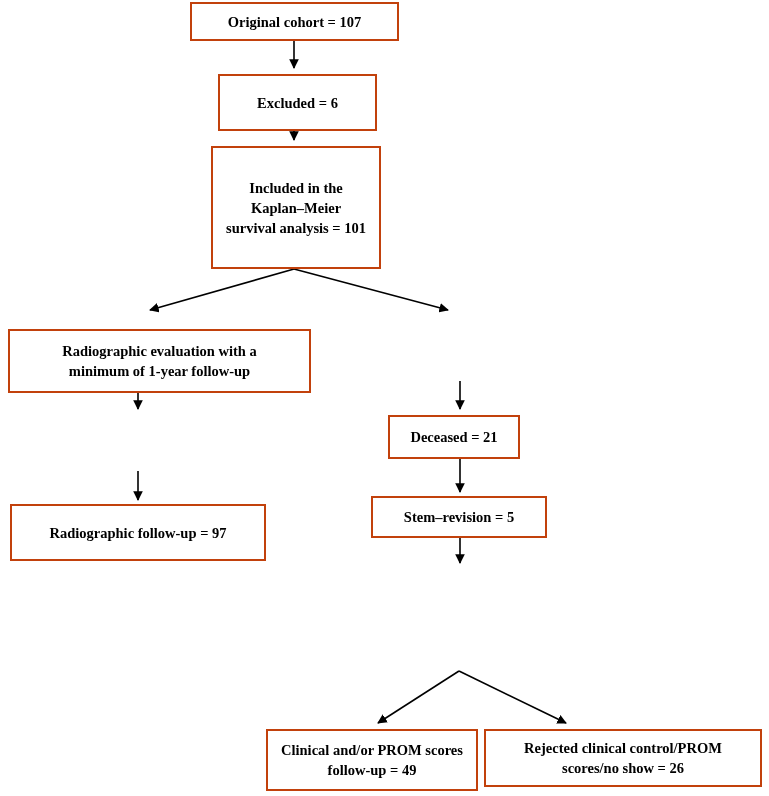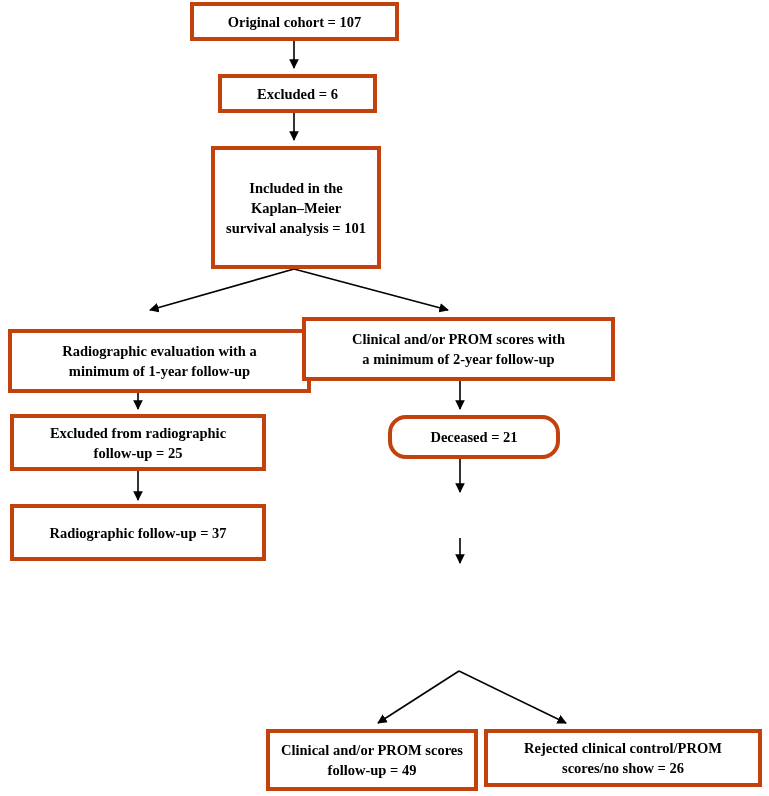--- a/index.html
+++ b/index.html
@@ -20,21 +20,21 @@
     position: absolute;
     left: 0;
     top: 0;
     width: 769px;
     height: 796px;
     pointer-events: none;
   }
   .node {
     position: absolute;
     box-sizing: border-box;
-    border: 4px solid #c2410c;
+    border: 2px solid #c2410c;
     background: #ffffff;
     display: flex;
     align-items: center;
     justify-content: center;
     text-align: center;
     color: #000000;
     font-family: "Liberation Serif", "DejaVu Serif", serif;
     font-weight: 700;
     font-size: 14.5px;
     line-height: 1.38;
@@ -100,53 +100,48 @@
 
     <g>
       <line x1="459" y1="671" x2="566" y2="723" stroke="#000000" stroke-width="1.6" marker-end="url(#arrowhead)"></line>
     </g>
   </svg>
 
   <div class="node" style="left:190px; top:2px; width:209px; height:39px;">
     <span class="node-text">Original cohort = 107</span>
   </div>
 
-  <div class="node" style="left:218px; top:74px; width:159px; height:39px;">
+  <div class="node" style="left:218px; top:74px; width:159px; height:57px;">
     <span class="node-text">Excluded = 6</span>
   </div>
 
   <div class="node" style="left:211px; top:146px; width:170px; height:123px;">
     <span class="node-text">Included in the
 Kaplan–Meier
 survival analysis = 101</span>
   </div>
 
   <div class="node" style="left:8px; top:317px; width:303px; height:64px;margin-top:12px;">
     <span class="node-text">Radiographic evaluation with a
 minimum of 1-year follow-up</span>
   </div>
 
-  <div class="node" style="left:302px; top:317px; width:313px; height:64px;">
-    <span class="node-text">Clinical and/or PROM scores with
-a minimum of 2-year follow-up</span>
+
+
+  <div class="node" style="left:10px; top:504px; width:256px; height:57px;">
+    <span class="node-text">Radiographic follow-up = 97</span>
   </div>
 
-  <div class="node" style="left:10px; top:414px; width:256px; height:57px;">
-    <span class="node-text">Excluded from radiographic
-follow-up = 25</span>
-  </div>
-
-  <div class="node" style="left:10px; top:504px; width:256px; height:57px;">
-    <span class="node-text">Radiographic follow-up = 37</span>
-  </div>
-
-  <div class="node" style="left:388px; top:415px; width:172px; height:44px;border-radius:18px;">
+  <div class="node" style="left:388px; top:415px; width:132px; height:44px;">
     <span class="node-text">Deceased = 21</span>
   </div>
 
+  <div class="node" style="left:371px; top:496px; width:176px; height:42px;">
+    <span class="node-text">Stem–revision = 5</span>
+  </div>
 
 
   <div class="node" style="left:266px; top:729px; width:212px; height:62px;">
     <span class="node-text">Clinical and/or PROM scores
 follow-up = 49</span>
   </div>
 
   <div class="node" style="left:484px; top:729px; width:278px; height:58px;justify-content:center;">
     <span class="node-text">Rejected clinical control/PROM
 scores/no show = 26</span>

